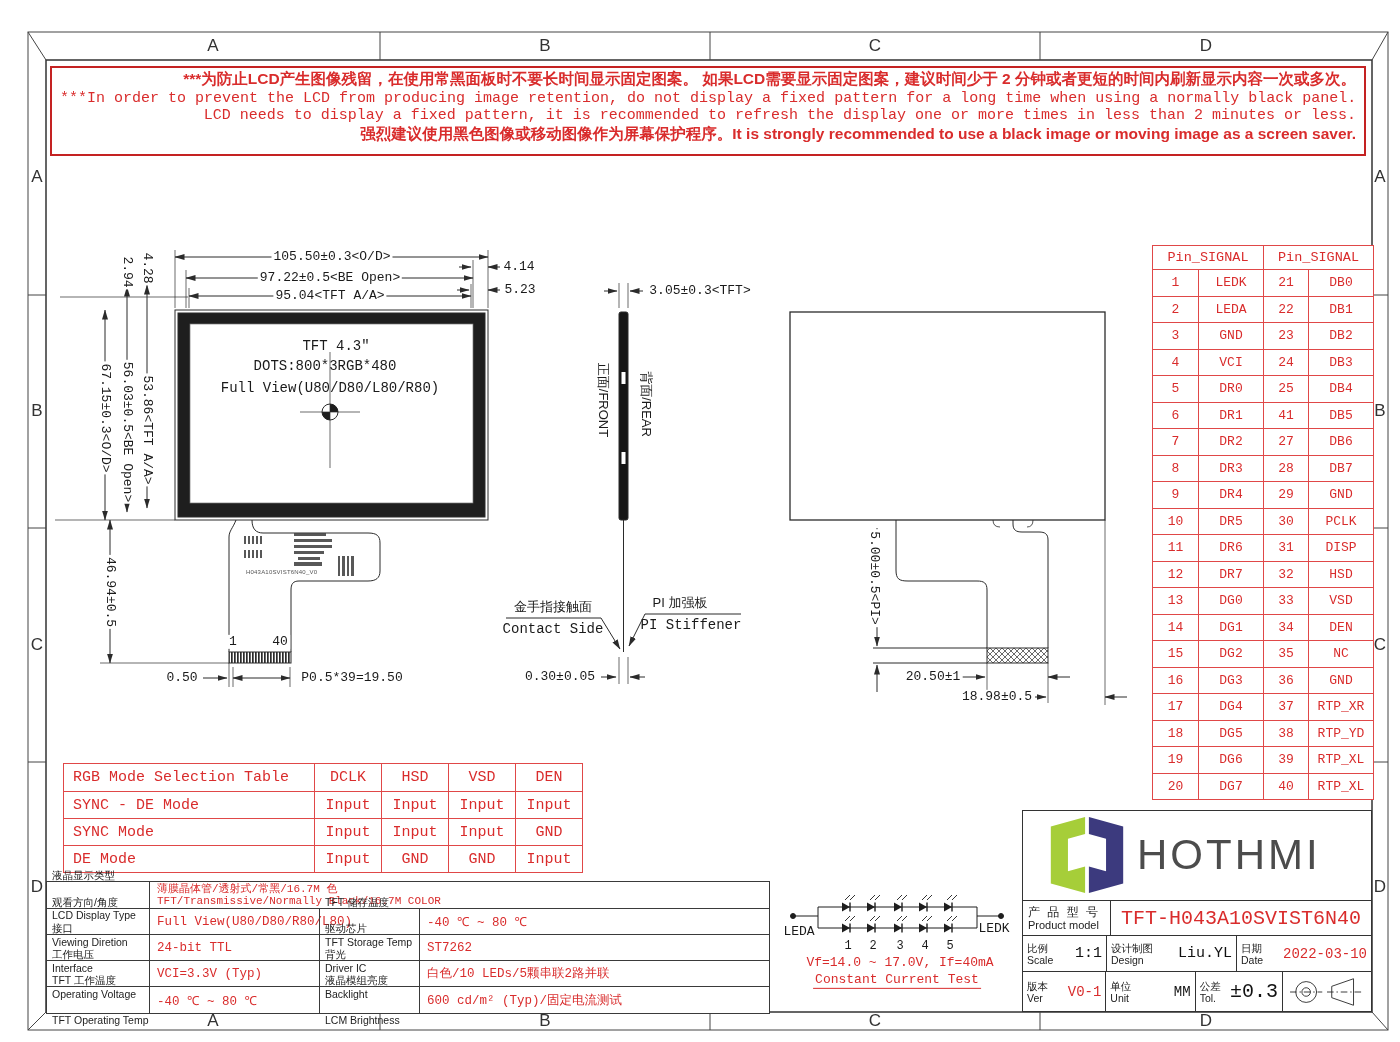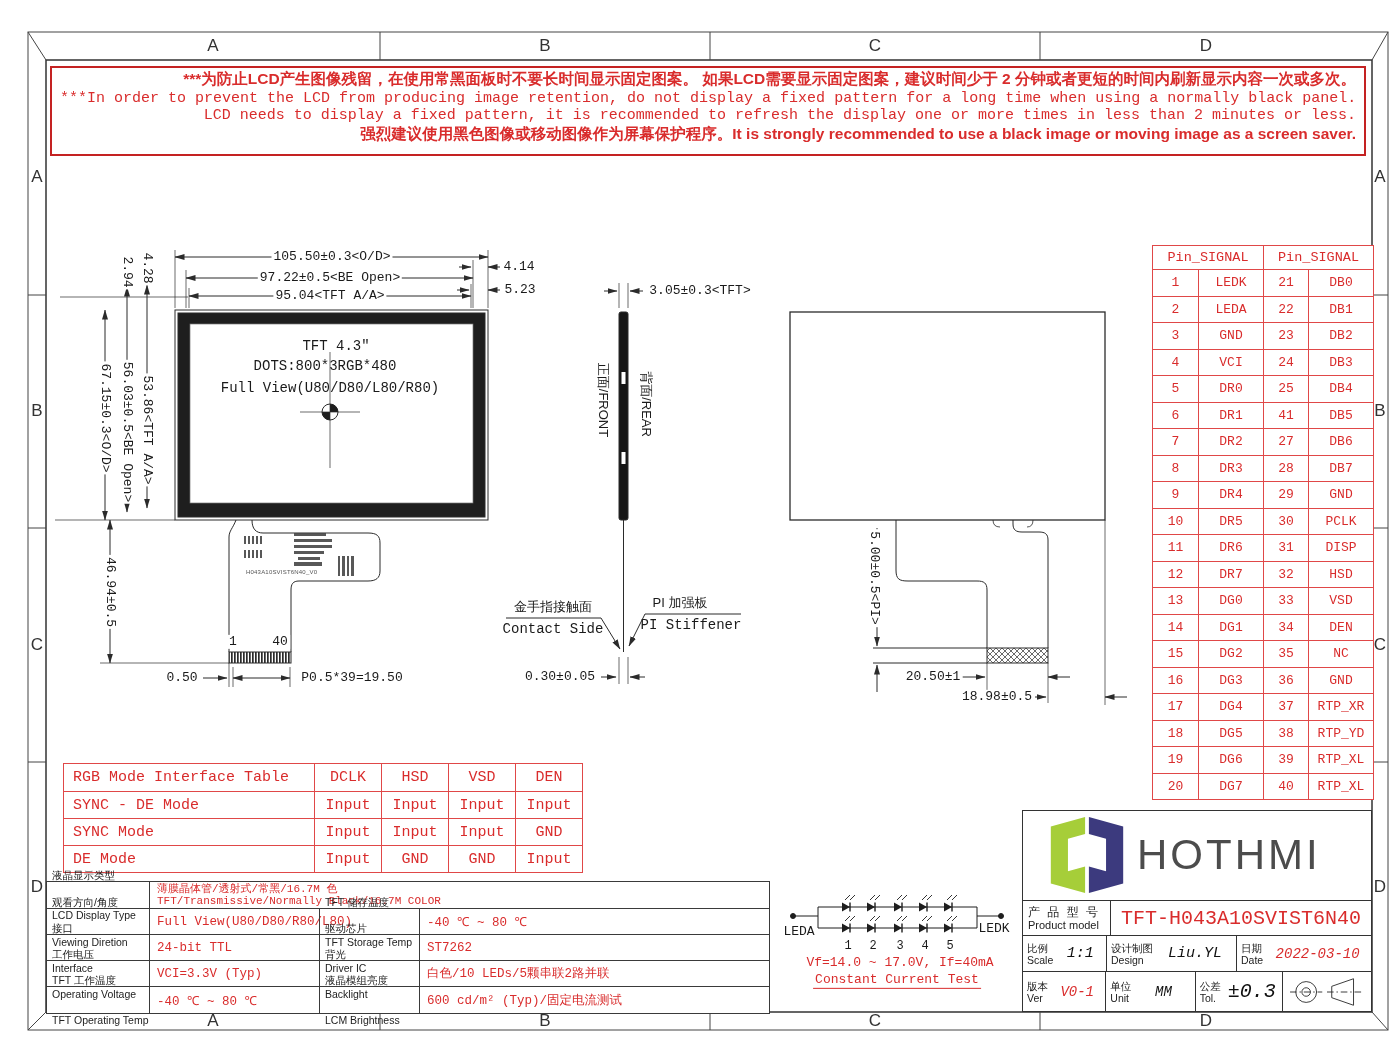--- a/index.html
+++ b/index.html
@@ -60,21 +60,21 @@
   .t-mlabel{width:88px;border-right:1px solid #333;padding:2px 5px;box-sizing:border-box;display:flex;
       flex-direction:column;justify-content:center;}
   .t-mlcn{font-size:12px;letter-spacing:2px;line-height:13px;white-space:nowrap;}
   .t-mlen{font-size:11px;line-height:12px;white-space:nowrap;}
   .t-mval{flex:1;display:flex;align-items:center;justify-content:center;
       font:20px "Liberation Mono",monospace;}
   .t-row{display:flex;border-top:1px solid #333;box-sizing:border-box;}
   .t-cell{display:flex;align-items:center;padding:2px 4px;box-sizing:border-box;gap:5px;}
   .tbl{border-left:1px solid #333;}
   .t-l{font-size:10.5px;line-height:12px;color:#222;white-space:nowrap;}
-  .t-v{flex:1;text-align:center;font-family:"Liberation Mono",monospace;font-size:15px;color:#111;white-space:nowrap;font-style:italic;}
+  .t-v{flex:1;text-align:right;font-family:"Liberation Mono",monospace;font-size:15px;color:#111;white-space:nowrap;}
 </style>
 </head>
 <body>
 
 <div id="sheet">
 
   <svg class="layer" width="1400" height="1042">
     <defs>
       <marker id="ar" viewBox="0 0 10 6" refX="9.5" refY="3" markerWidth="10" markerHeight="6" orient="auto-start-reverse">
         <path d="M0,0L10,3L0,6Z" fill="#2b2b2b"></path>
@@ -368,21 +368,21 @@
       <div class="pc bt">19</div>
       <div class="pc bt bl">DG6</div>
       <div class="pc bt bl">39</div>
       <div class="pc bt bl">RTP_XL</div>
       <div class="pc bt">20</div>
       <div class="pc bt bl">DG7</div>
       <div class="pc bt bl">40</div>
       <div class="pc bt bl">RTP_XL</div>
     </div>
   <div id="rgb">
-      <div class="rc rl">RGB Mode Interface Table</div>
+      <div class="rc rl">RGB Mode Selection Table</div>
       <div class="rc bl">DCLK</div>
       <div class="rc bl">HSD</div>
       <div class="rc bl">VSD</div>
       <div class="rc bl">DEN</div>
       <div class="rc bt rl">SYNC - DE Mode</div>
       <div class="rc bt bl">Input</div>
       <div class="rc bt bl">Input</div>
       <div class="rc bt bl">Input</div>
       <div class="rc bt bl">Input</div>
       <div class="rc bt rl">SYNC Mode</div>

